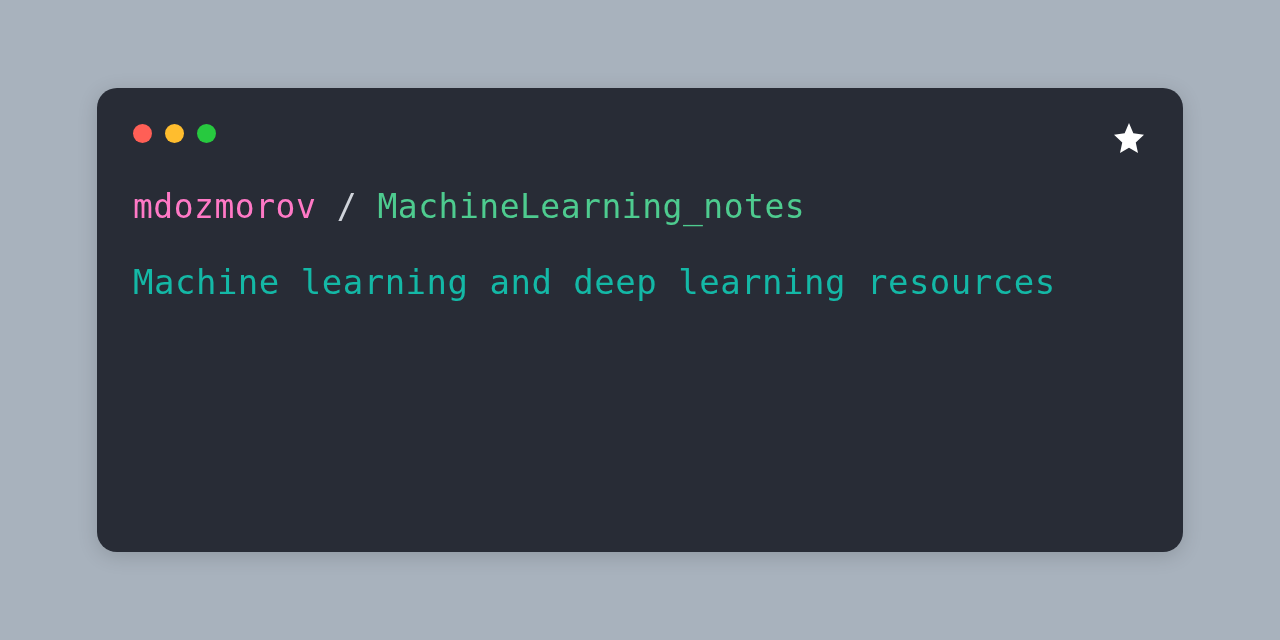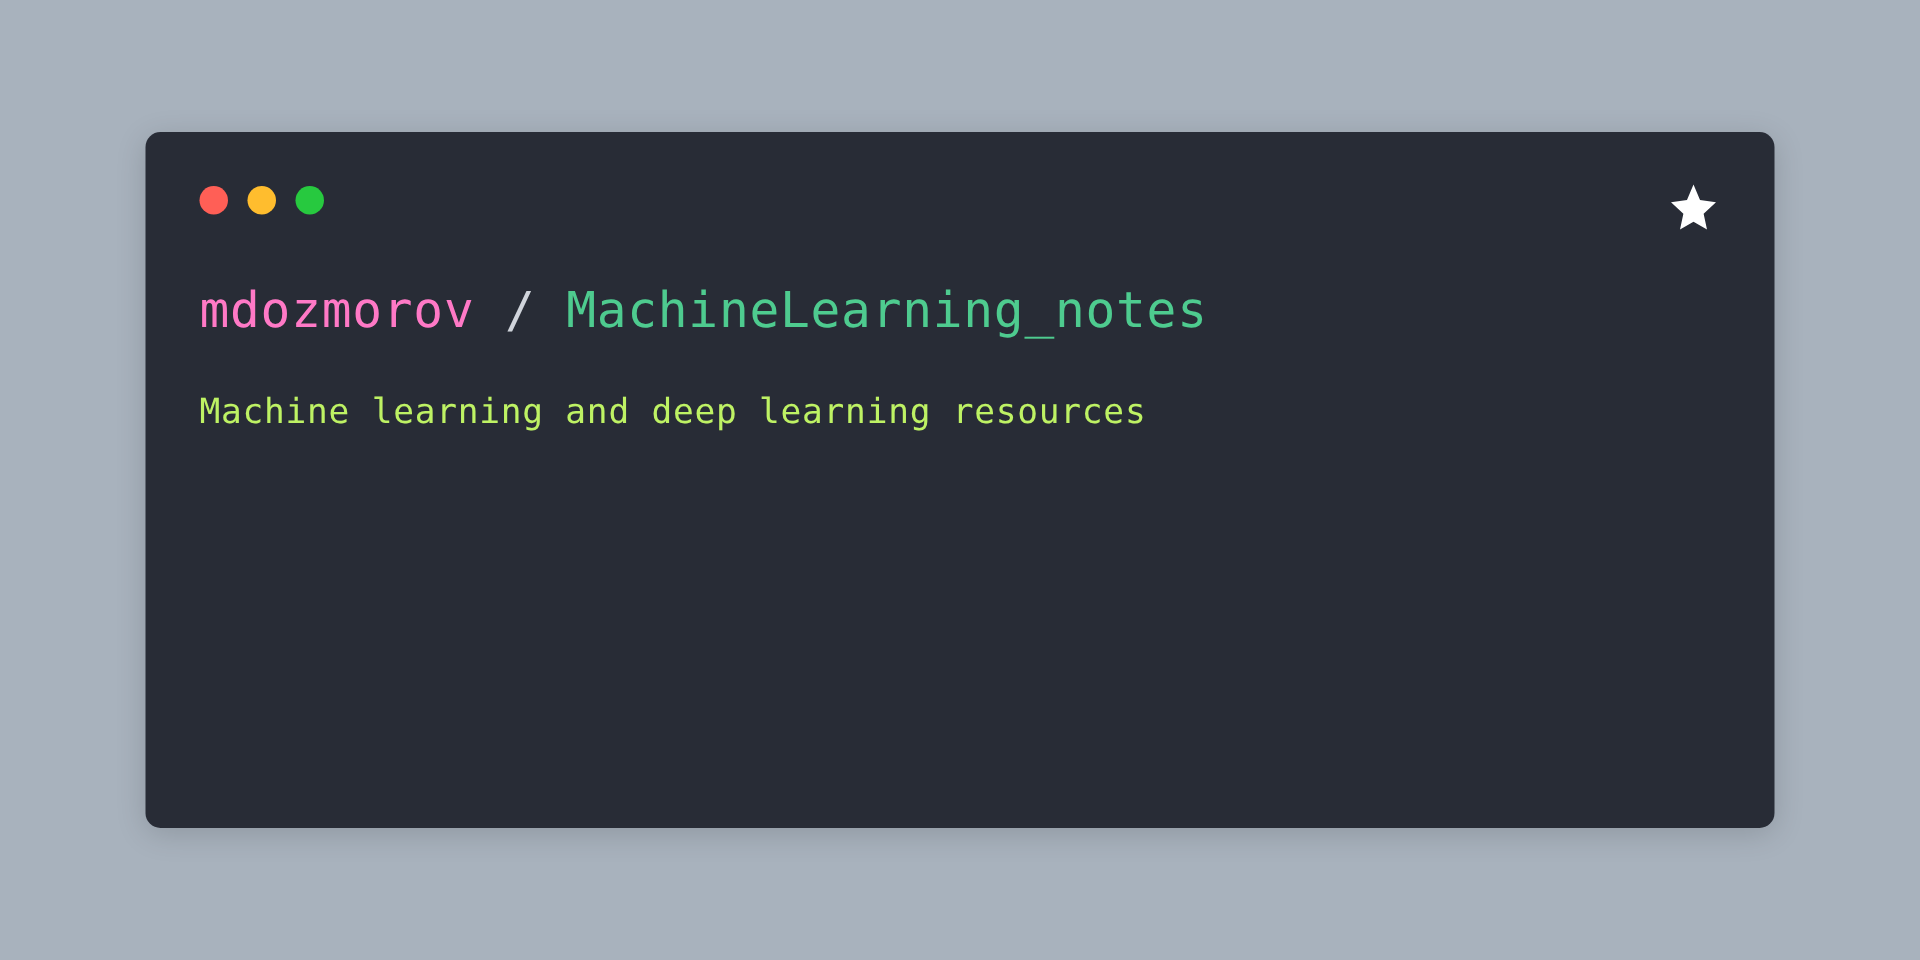--- a/index.html
+++ b/index.html
@@ -15,21 +15,21 @@
       display: flex;
       align-items: center;
       justify-content: center;
       font-family: 'Menlo', 'Monaco', 'Consolas', monospace;
     }
     
     .card {
       width: 1086px;
       height: 464px;
       background: #282c36;
-      border-radius: 10px;
+      border-radius: 20px;
       padding: 36px 36px;
       position: relative;
       box-shadow: 0 4px 20px rgba(0,0,0,0.15);
     }
     
     .traffic-lights {
       display: flex;
       gap: 13px;
       margin-bottom: 44px;
     }
@@ -78,22 +78,22 @@
     
     .separator {
       color: #d0d4db;
     }
     
     .repo {
       color: #4ecb8f;
     }
     
     .description {
-      font-size: 23px;
-      color: #bef264;
+      font-size: 34px;
+      color: #14b8a6;
       letter-spacing: 0.5px;
     }
   </style>
 </head>
 <body>
 
 <div class="card">
   <div class="traffic-lights">
     <div class="light light-red"></div>
     <div class="light light-yellow"></div>

